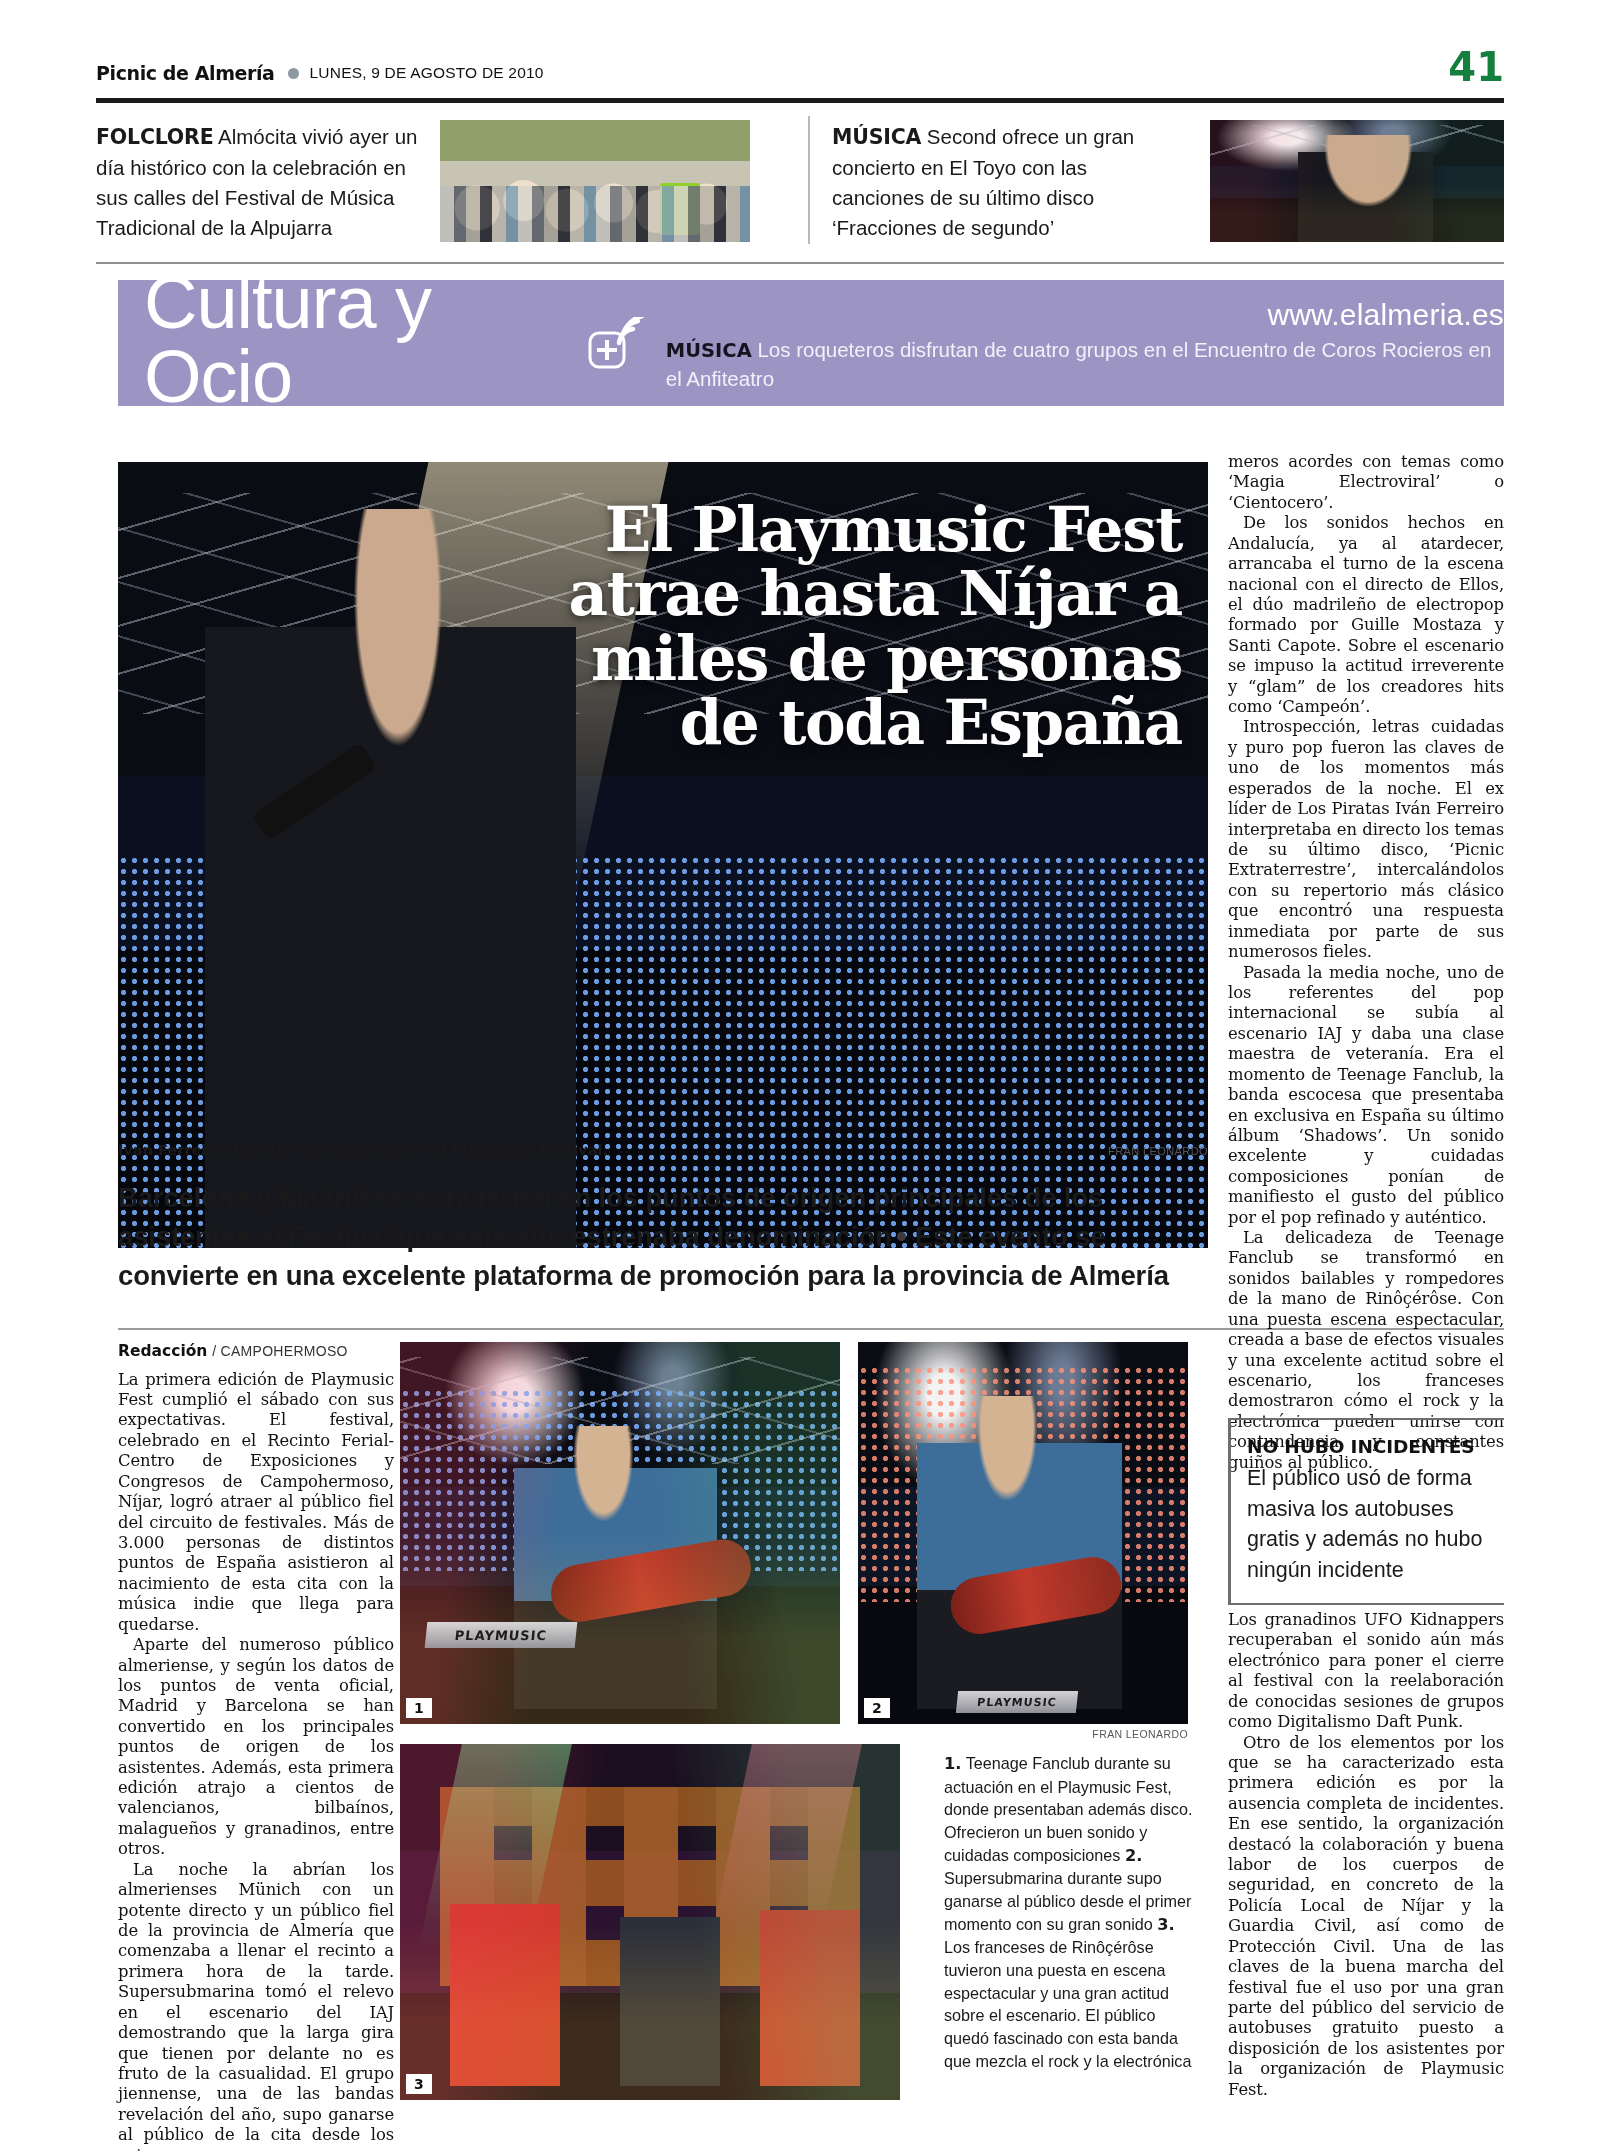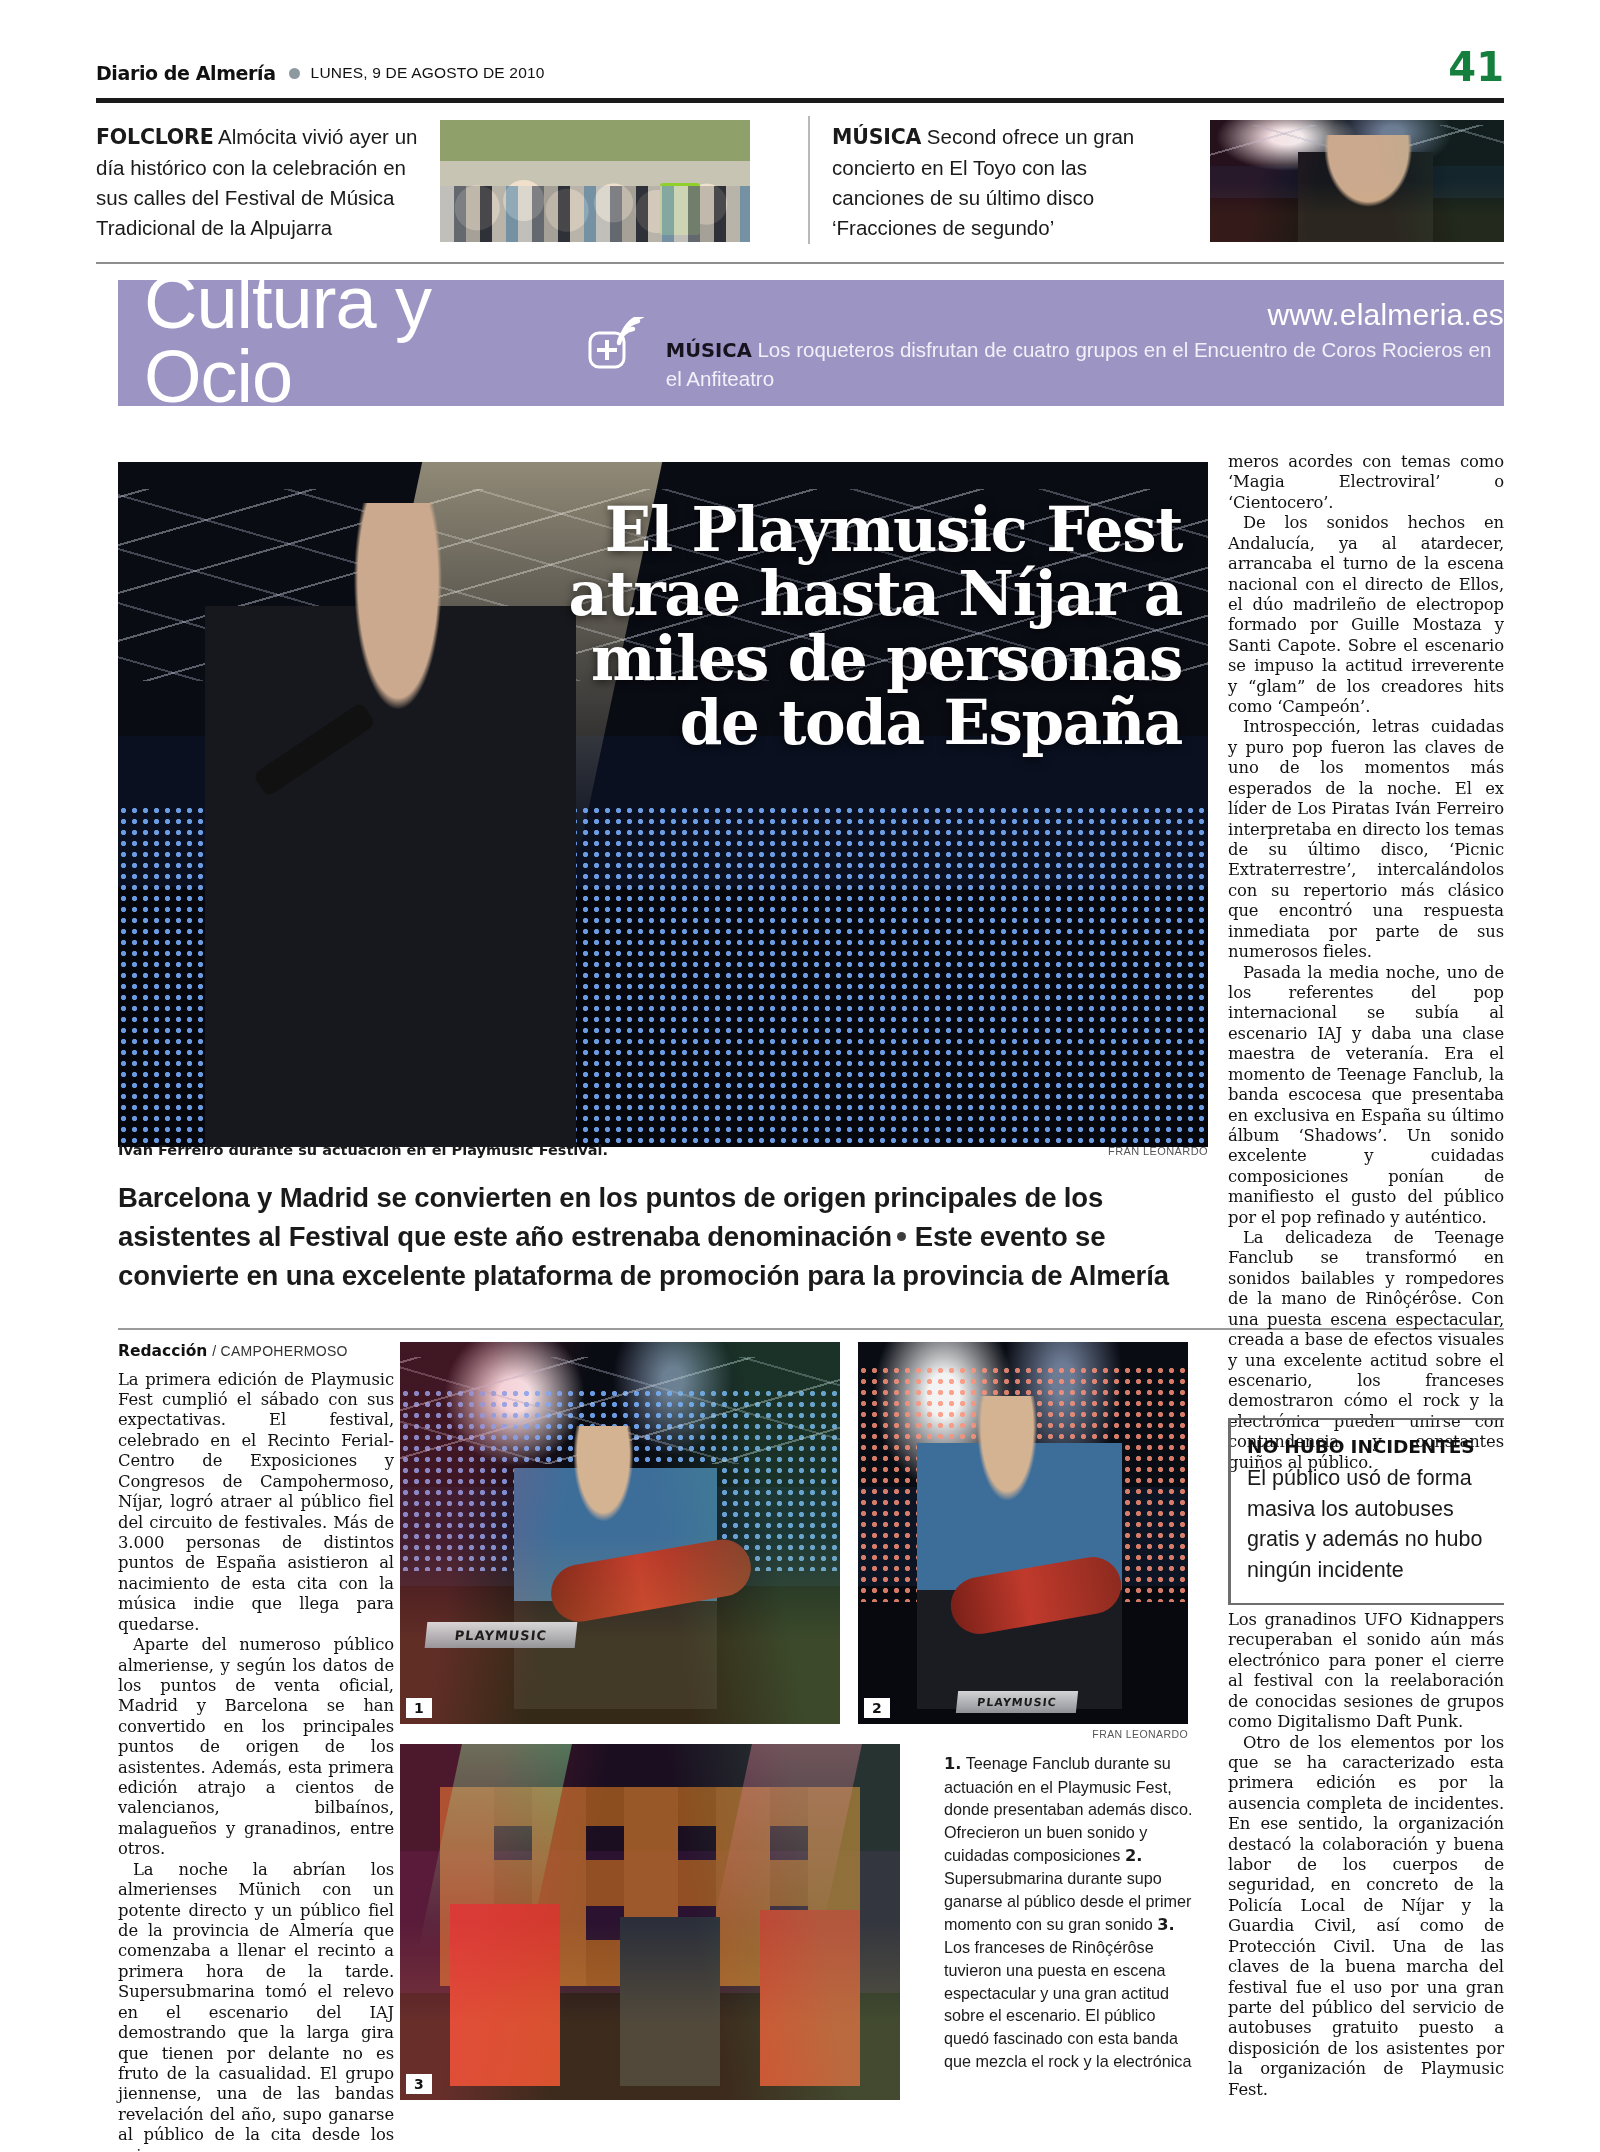--- a/index.html
+++ b/index.html
@@ -77,21 +77,21 @@
     text-align:right;
   }
   .banner-sub {
     font-family:"Liberation Sans", sans-serif;
     font-size:20.5px; line-height:1.34; color:#f2f0f8; margin-top:4px;
   }
   .banner-sub b { color:#16131f; font-family:"DejaVu Sans", sans-serif; font-weight:bold; font-size:19.5px; }
 
   
   .hero {
-    position:absolute; left:118px; top:462px; width:1090px; height:685px;
+    position:absolute; left:118px; top:462px; width:1090px; height:786px;
     overflow:hidden; background:#05070d;
   }
   .hero-canvas { position:absolute; inset:0; }
   .hero-headline {
     position:absolute; right:26px; top:36px; width:640px;
     font-family:"DejaVu Serif", serif;
     font-weight:bold; font-size:61px; line-height:1.055;
     color:#ffffff; text-align:right; letter-spacing:-1.4px;
     text-shadow:0 2px 10px rgba(0,0,0,.65);
   }
@@ -269,21 +269,21 @@
     font-size:13px; letter-spacing:1px; display:flex; align-items:center; justify-content:center;
     transform:skewX(-6deg); opacity:.9;
   }
 </style>
 </head>
 <body>
 
 <div class="page">
 
   <div class="masthead">
-    <span class="mast-title">Diario de Almería</span>
+    <span class="mast-title">Picnic de Almería</span>
     <span class="mast-dot"></span>
     <span class="mast-date">LUNES, 9 DE AGOSTO DE 2010</span>
     <span class="mast-page">41</span>
   </div>
   <div class="rule-thick"></div>
 
   <div class="teasers">
     <div class="teaser teaser-a">
       <div class="teaser-text">
         <b>FOLCLORE</b><span> Almócita vivió ayer un día histórico con la celebración en sus calles del Festival de Música Tradicional de la Alpujarra</span>

